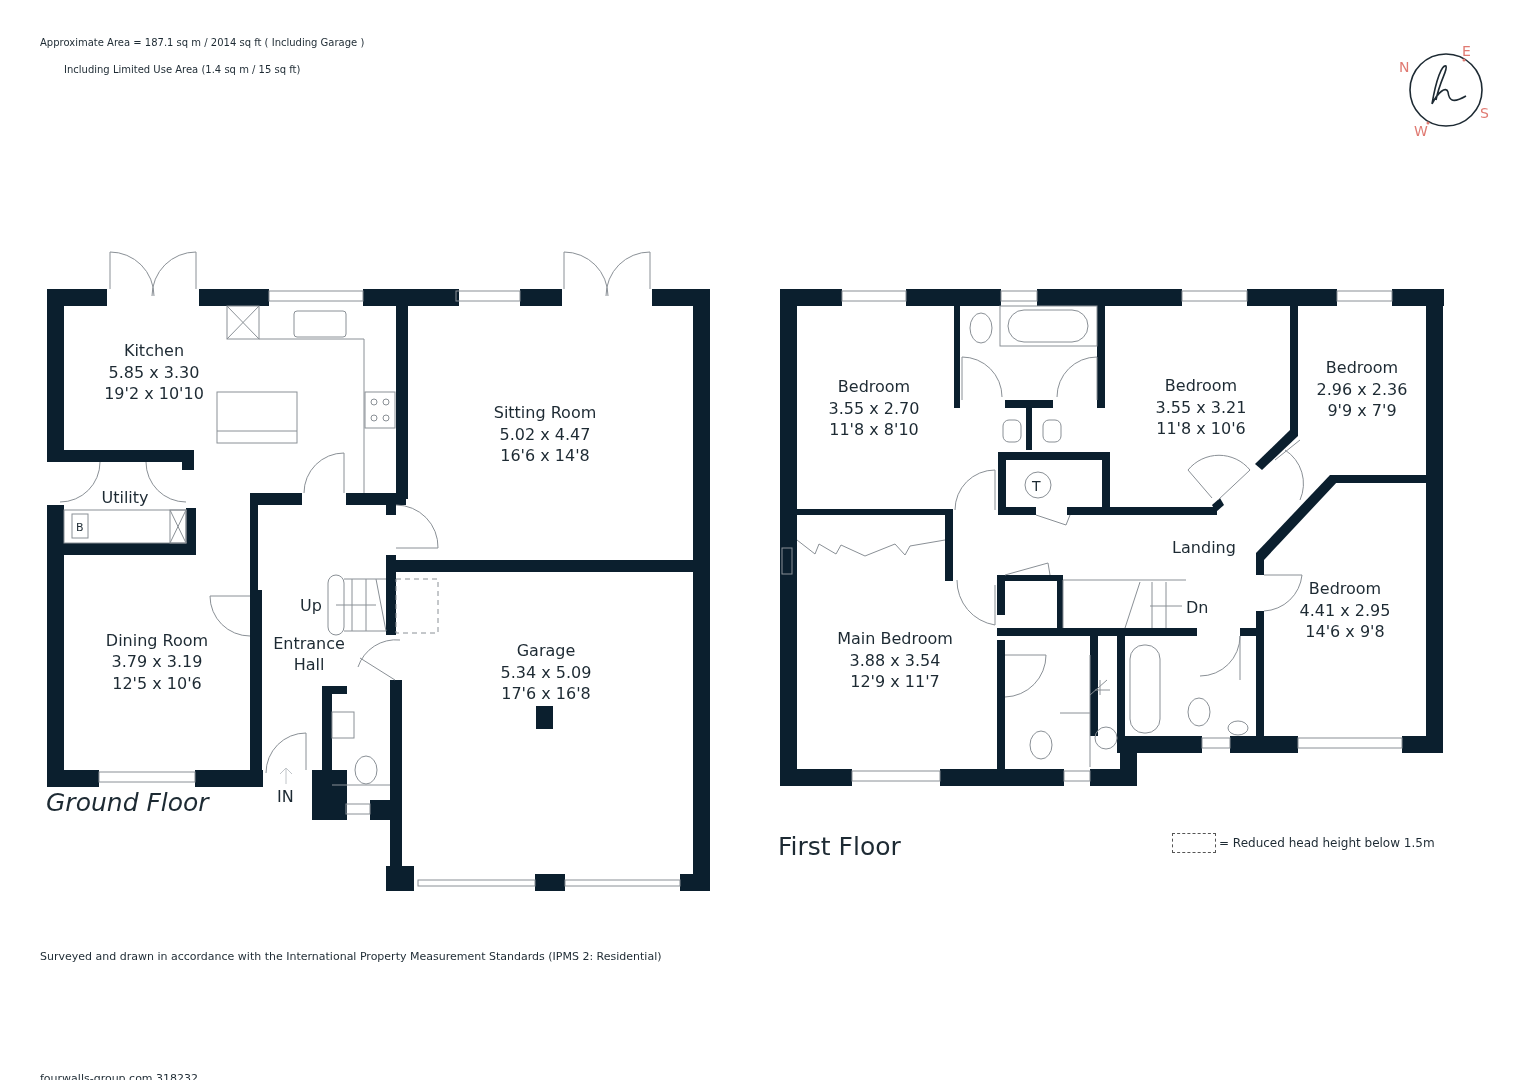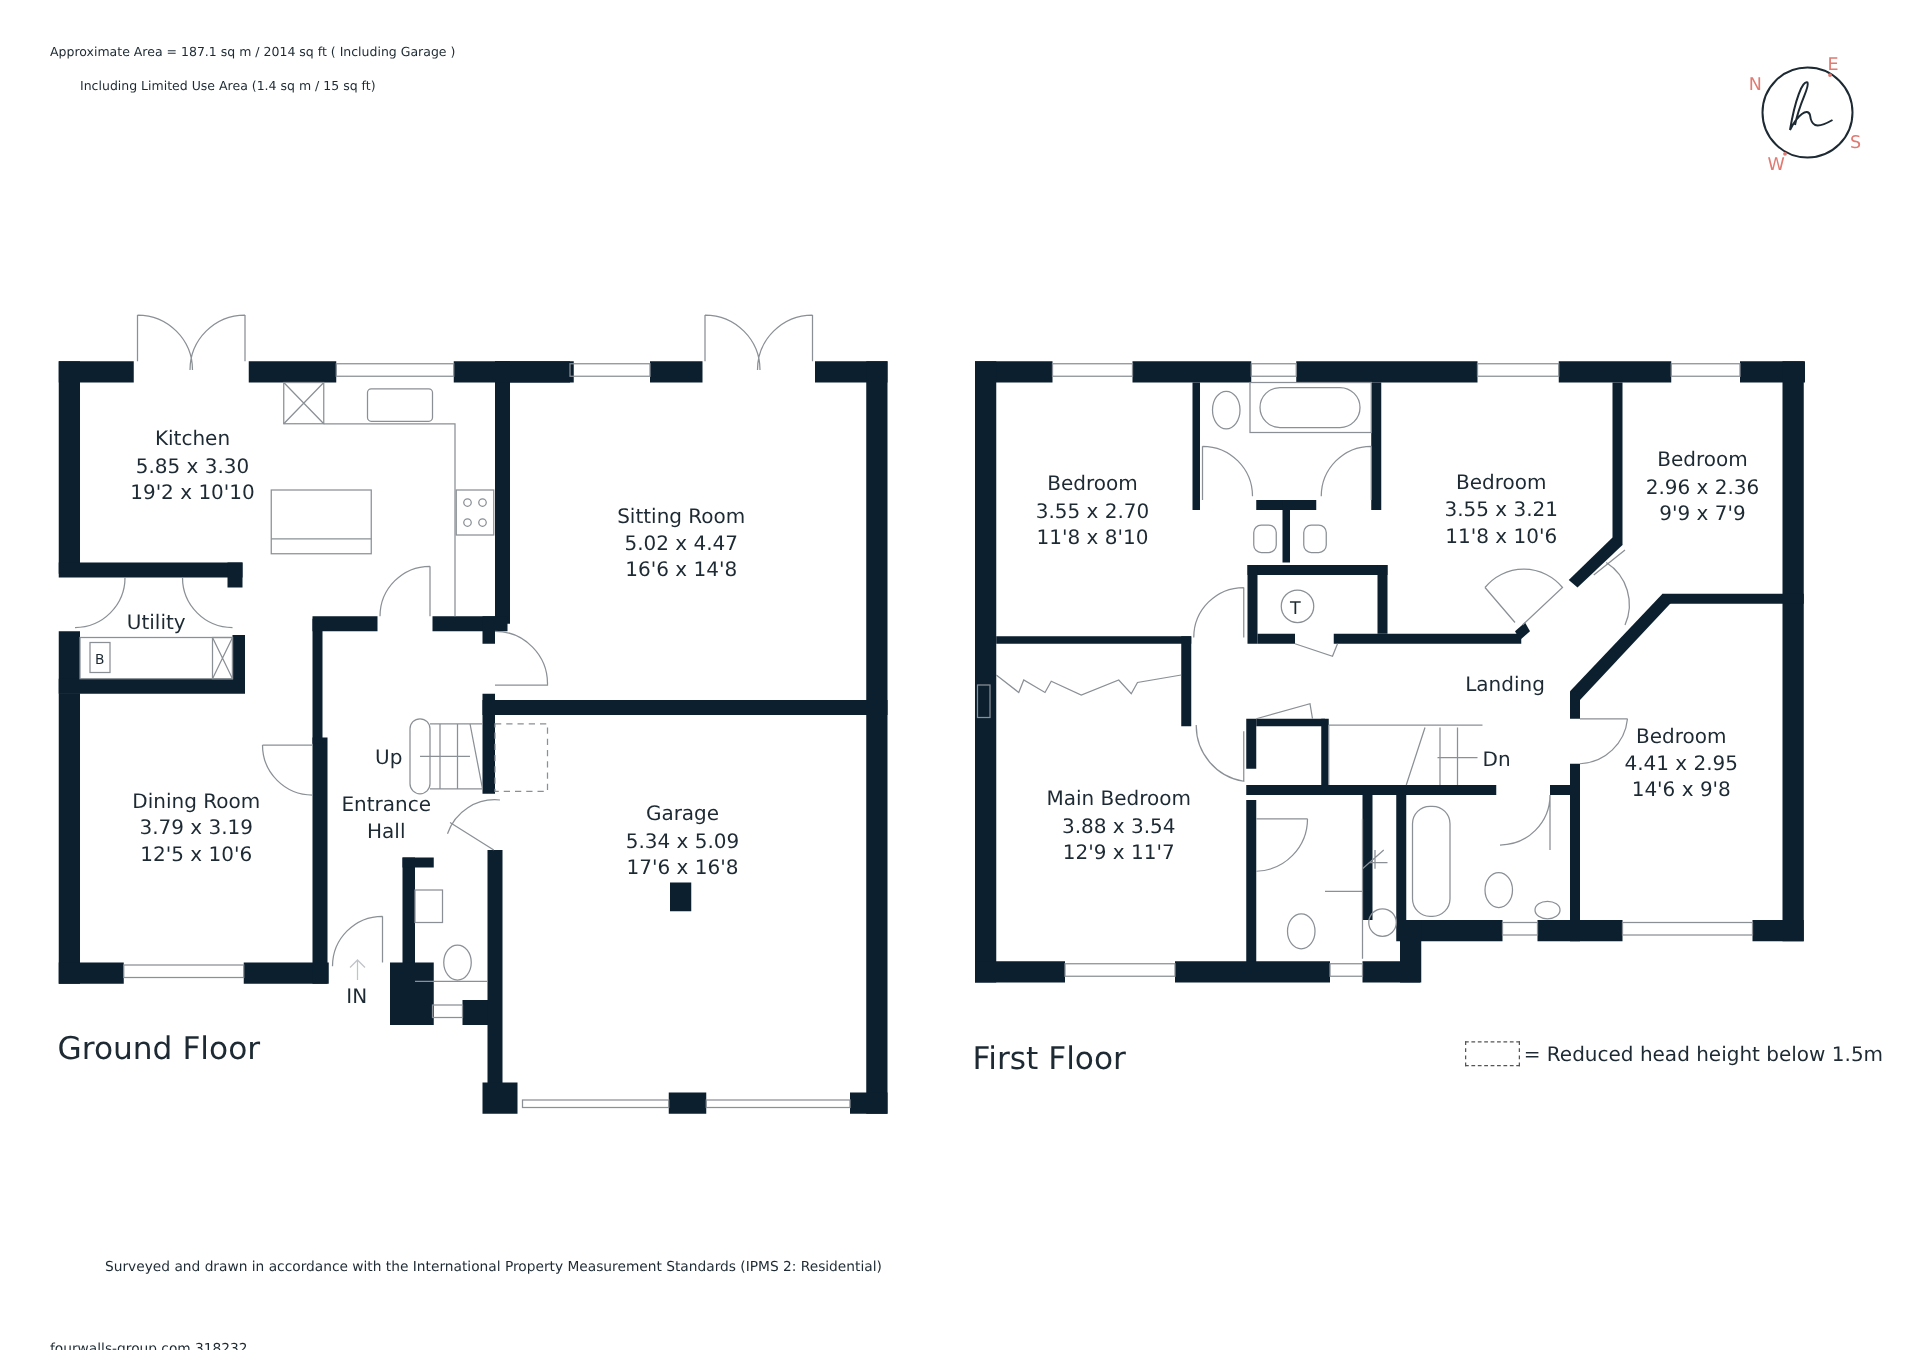--- a/index.html
+++ b/index.html
@@ -1,21 +1,21 @@
 <!DOCTYPE html>
 <html><head>
 <meta charset="utf-8">
 <style>
   html, body { margin:0; padding:0; background:#ffffff; }
   body { width:1535px; height:1080px; position:relative; overflow:hidden;
          font-family:"DejaVu Sans", sans-serif; color:#1d2a33; }
   .hdr { position:absolute; left:40px; font-size:10px; color:#1d2a33; }
   .footer { position:absolute; left:40px; font-size:11px; color:#1d2a33; }
   .floor-title { position:absolute; font-size:25px; color:#1d2a33; }
-  .legend { position:absolute; left:1172px; top:833px; display:flex; align-items:center; font-size:16px; }
+  .legend { position:absolute; left:1172px; top:833px; display:flex; align-items:center; font-size:12px; }
   .legend .box { width:42px; height:18px; border:1px dashed #555; margin-right:3px; }
   svg { position:absolute; left:0; top:0; }
   .room-label { font-family:"DejaVu Sans", sans-serif; font-size:16px; fill:#1d2a33; text-anchor:middle; }
   .small-label { font-family:"DejaVu Sans", sans-serif; font-size:16px; fill:#1d2a33; }
   .compass-letter { font-family:"DejaVu Sans", sans-serif; font-size:14px; fill:#e07a72; }
 </style>
 </head>
 <body>
 
 <div class="hdr" style="top:37px;">Approximate Area = 187.1 sq m / 2014 sq ft ( Including Garage )</div>
@@ -277,22 +277,22 @@
       <text class="room-label" x="1345" y="594">Bedroom</text>
       <text class="room-label" x="1345" y="616">4.41 x 2.95</text>
       <text class="room-label" x="1345" y="637">14'6 x 9'8</text>
     </g>
     <text class="room-label" x="1204" y="553">Landing</text>
     <text class="small-label" x="1186" y="613">Dn</text>
     <text class="small-label" x="1032" y="491" style="font-size:14px">T</text>
   </g>
 </svg>
 
-<div class="floor-title" style="left:46px; top:824px;">Ground Floor</div>
+<div class="floor-title" style="left:46px; top:788px;font-style:italic;">Ground Floor</div>
 <div class="floor-title" style="left:778px; top:832px;text-align:right;">First Floor</div>
 
 <div class="legend">
   <div class="box"></div>
   <span>= Reduced head height below 1.5m</span>
 </div>
 
-<div class="footer" style="top:1007px;margin-left:44px;">Surveyed and drawn in accordance with the International Property Measurement Standards (IPMS 2: Residential)</div>
+<div class="footer" style="top:950px;">Surveyed and drawn in accordance with the International Property Measurement Standards (IPMS 2: Residential)</div>
 <div class="footer" style="top:1072px;">fourwalls-group.com 318232</div>
 
 </body></html>

